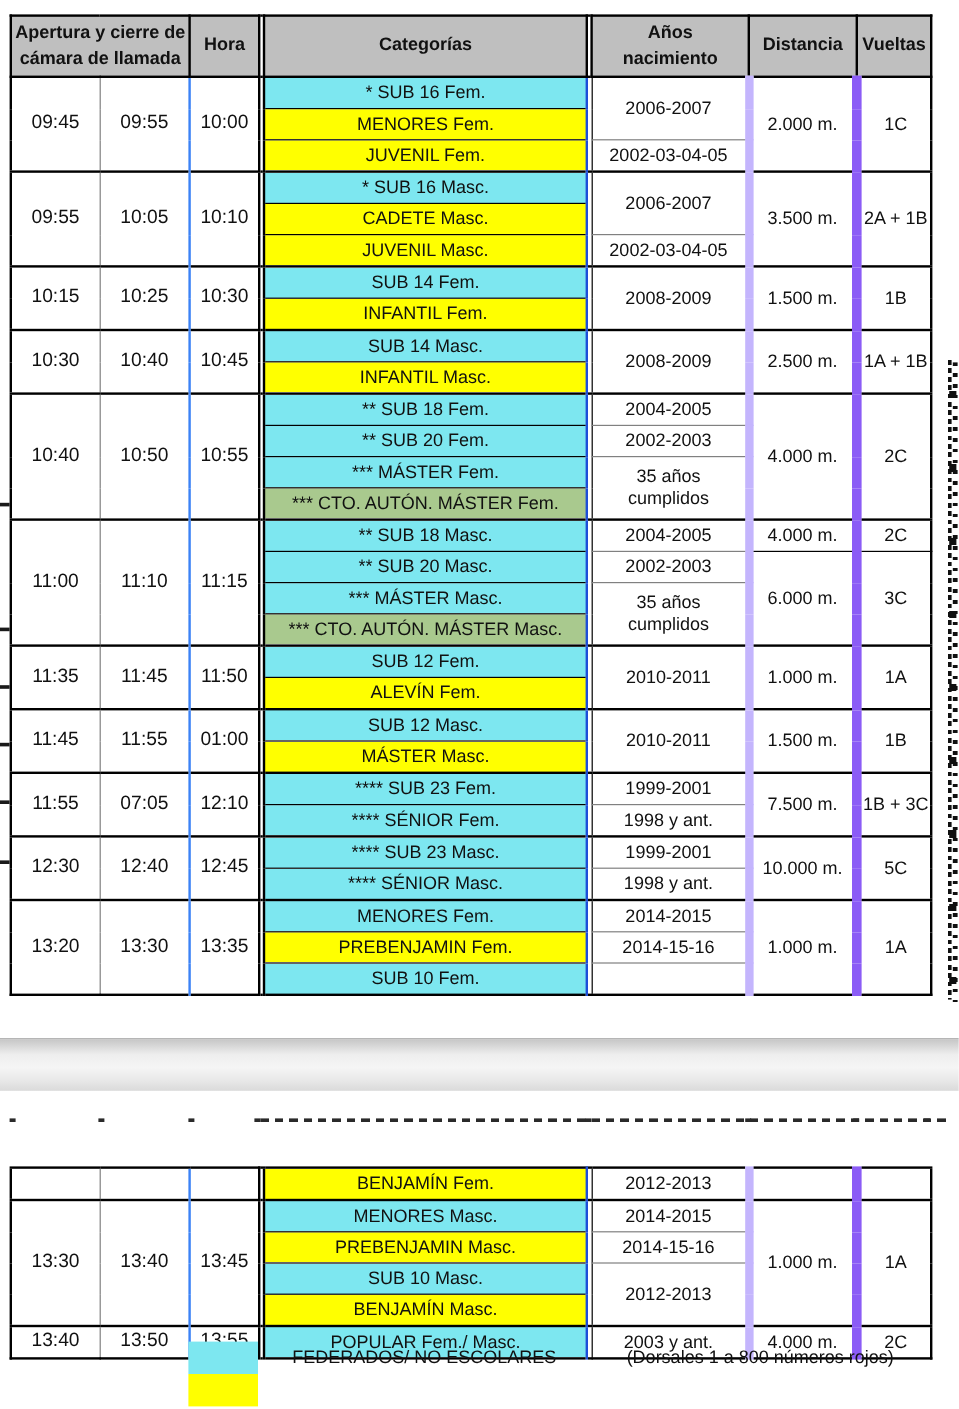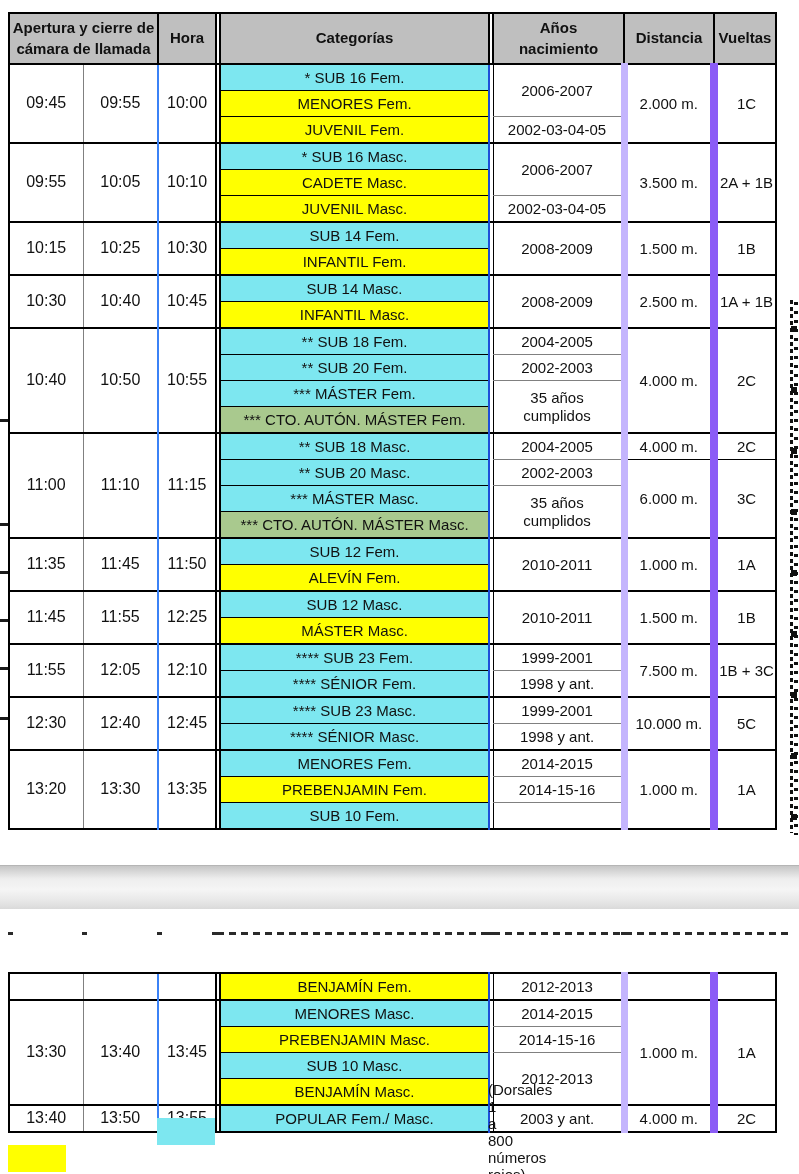--- a/index.html
+++ b/index.html
@@ -208,34 +208,34 @@
           <td class="years" rowspan="2">2010-2011</td>
           <td class="dist" rowspan="2">1.000 m.</td>
           <td class="laps" rowspan="2">1A</td>
         </tr>
         <tr>
           <td class="cat bg-yellow">ALEVÍN Fem.</td>
         </tr>
         <tr class="g-top">
           <td class="time c2r" rowspan="2">11:45</td>
           <td class="time" rowspan="2">11:55</td>
-          <td class="time hora" rowspan="2">12:25</td>
+          <td class="time hora" rowspan="2">01:00</td>
           <td class="gap" rowspan="2"></td>
           <td class="cat bg-cyan">SUB 12 Masc.</td>
           <td class="gap" rowspan="2"></td>
           <td class="years" rowspan="2">2010-2011</td>
           <td class="dist" rowspan="2">1.500 m.</td>
           <td class="laps" rowspan="2">1B</td>
         </tr>
         <tr>
           <td class="cat bg-yellow">MÁSTER Masc.</td>
         </tr>
         <tr class="g-top">
           <td class="time c2r" rowspan="2">11:55</td>
-          <td class="time" rowspan="2">12:05</td>
+          <td class="time" rowspan="2">07:05</td>
           <td class="time hora" rowspan="2">12:10</td>
           <td class="gap" rowspan="2"></td>
           <td class="cat bg-cyan">**** SUB 23 Fem.</td>
           <td class="gap" rowspan="2"></td>
           <td class="years">1999-2001</td>
           <td class="dist" rowspan="2">7.500 m.</td>
           <td class="laps" rowspan="2">1B + 3C</td>
         </tr>
         <tr>
           <td class="cat bg-cyan">**** SÉNIOR Fem.</td>
@@ -349,20 +349,21 @@
           <td class="dist">4.000 m.</td>
           <td class="laps">2C</td>
         </tr>
       </tbody>
   </table>
 
   <div class="legend">
     <div></div>
     <div class="swatch" id="sw0" style="background: rgb(125, 231, 240);"></div>
     <div></div>
+    <div class="lab">FEDERADOS/ NO ESCOLARES</div>
     <div></div>
     <div class="note">(Dorsales 1 a 800 números rojos)</div>
     <div></div>
     <div class="swatch" id="sw1" style="background: rgb(255, 255, 0);"></div>
     <div></div>
     <div></div>
   </div>
 
   <div class="edge-strip">
     <div class="ca"></div>

